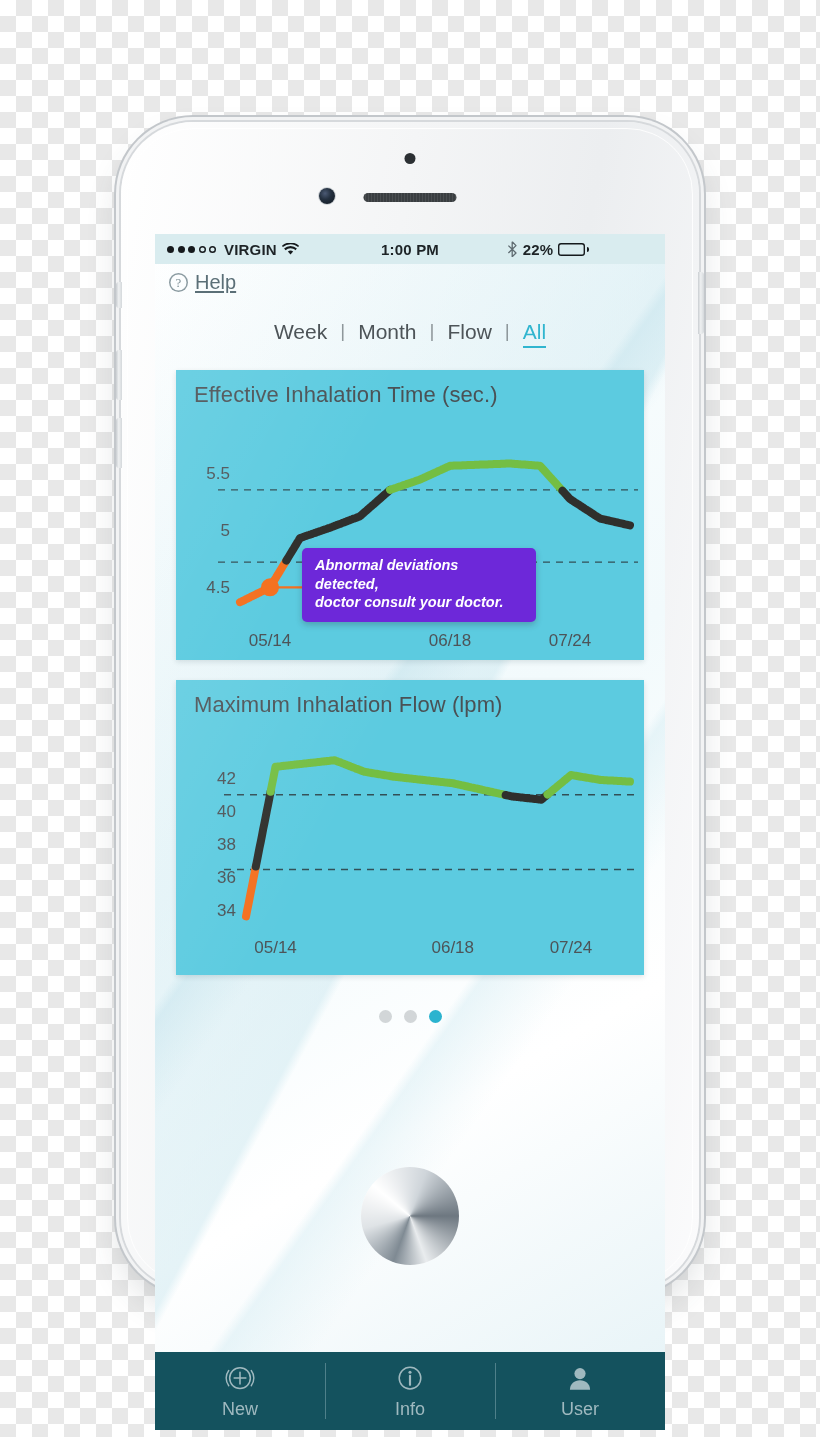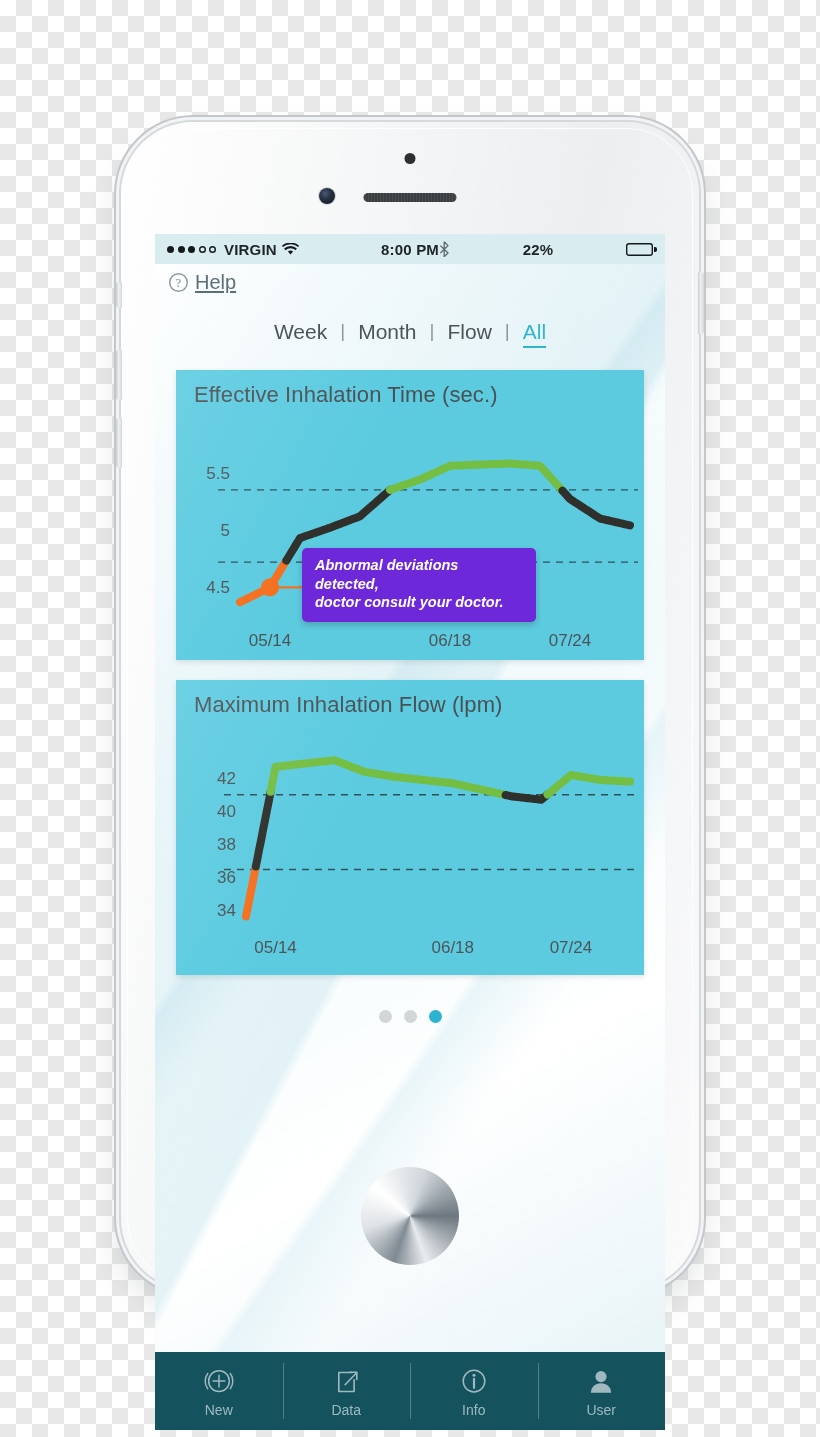--- a/index.html
+++ b/index.html
@@ -131,21 +131,21 @@
     background: #d9ecef;
     display: flex;
     align-items: center;
     padding: 0 12px;
     font-size: 15px;
     font-weight: bold;
     color: #1d2326;
     letter-spacing: .2px;
   }
   #sb-left, #sb-right { display:flex; align-items:center; gap:5px; flex:1; }
-  #sb-right { justify-content:space-between; }
+  #sb-right { justify-content:center; }
   #sb-center { font-size:15px; font-weight:bold; }
   .sig-dots { display:flex; gap:3.5px; align-items:center; margin-right:3px; }
   .dot { width:7px; height:7px; border-radius:50%; }
   .dot.full { background:#15191c; }
   .dot.empty { background:transparent; box-shadow: inset 0 0 0 1.4px #15191c; }
   #battery-shell {
     width:27px; height:13px; border-radius:3px;
     box-shadow: inset 0 0 0 1.4px #15191c;
     position:relative; padding:2px; box-sizing:border-box;
   }
@@ -267,21 +267,21 @@
     background:#4ec6df;
     color:#ffffff;
   }
   .tab.active::before { display:none; }
   .tab.active + .tab::before { display:none; }
   .tab.active::after {
     content:"";
     position:absolute; left:10px; right:10px; bottom:5px;
     height:2px; background:#ffffff;
   }
-  .tab-label { font-size:14px; }
+  .tab-label { font-size:18px; }
   .tab-icon { width:36px; height:34px; display:block; }
 </style>
 </head>
 <body>
 
 <div id="checker"></div>
 
 <div id="phone">
   <div id="phone-inner-bevel"></div>
 
@@ -305,21 +305,21 @@
           <span class="dot empty"></span>
             <span class="dot empty"></span>
         </span>
         <span>VIRGIN</span>
         <svg class="ic" width="17" height="13" viewBox="0 0 17 13">
           <path d="M8.5 11.6 5.9 8.6a4.1 4.1 0 0 1 5.2 0z" fill="#15191c"></path>
           <path d="M8.5 5.3c1.9 0 3.6.7 4.9 1.9l1.5-1.7A9.5 9.5 0 0 0 8.5 3 9.5 9.5 0 0 0 2.1 5.5l1.5 1.7A7.2 7.2 0 0 1 8.5 5.3z" fill="#15191c"></path>
           <path d="M8.5 1.2c2.9 0 5.6 1.1 7.6 2.9l1-1.2A13.1 13.1 0 0 0 8.5-.6 13.1 13.1 0 0 0-.1 2.9l1 1.2A11.4 11.4 0 0 1 8.5 1.2z" fill="#15191c"></path>
         </svg>
       </div>
-      <div id="sb-center">8:00 PM</div>
+      <div id="sb-center">1:00 PM</div>
       <div id="sb-right">
         <svg width="11" height="16" viewBox="0 0 11 16">
           <path d="M5.2 0.8 9 4.6 5.2 8.3 5.2 0.8 M5.2 8.3 9 12 5.2 15.7 5.2 8.3 M5.2 8.3 1.4 4.6 M5.2 8.3 1.4 12" fill="none" stroke="#5f6b71" stroke-width="1.3" stroke-linejoin="round"></path>
         </svg>
         <span>22%</span>
         <span id="battery-shell">
           <span id="battery-fill" style="width: 22%;"></span>
         </span>
       </div>
     </div>
@@ -396,28 +396,20 @@
         <svg class="tab-icon" viewBox="0 0 40 34">
           <circle cx="20" cy="16" r="11.5" fill="none" stroke="currentColor" stroke-width="1.7"></circle>
           <path d="M20 9.5v13M13.5 16h13" stroke="currentColor" stroke-width="1.7" stroke-linecap="round"></path>
           <path d="M7.5 7.5a14 14 0 0 0 0 17" fill="none" stroke="currentColor" stroke-width="1.6" stroke-linecap="round"></path>
           <path d="M32.5 7.5a14 14 0 0 1 0 17" fill="none" stroke="currentColor" stroke-width="1.6" stroke-linecap="round"></path>
         </svg>
         <span class="tab-label">New</span>
       </div>
 
 
-      <div class="tab">
-        <svg class="tab-icon" viewBox="0 0 40 34">
-          <path d="M26 6.5h-14v21h17v-13" fill="none" stroke="currentColor" stroke-width="1.8" stroke-linecap="round" stroke-linejoin="round"></path>
-          <path d="M19 20L31.5 7" fill="none" stroke="currentColor" stroke-width="1.8" stroke-linecap="round"></path>
-          <path d="M24 6.2h8v8" fill="none" stroke="currentColor" stroke-width="1.8" stroke-linecap="round" stroke-linejoin="round"></path>
-        </svg>
-        <span class="tab-label">Data</span>
-      </div>
 
       <div class="tab">
         <svg class="tab-icon" viewBox="0 0 40 34">
           <circle cx="20" cy="16" r="12" fill="none" stroke="currentColor" stroke-width="1.7"></circle>
           <circle cx="20" cy="9.6" r="1.7" fill="currentColor"></circle>
           <path d="M20 13.5v10" stroke="currentColor" stroke-width="2.4" stroke-linecap="round"></path>
         </svg>
         <span class="tab-label">Info</span>
       </div>
 

